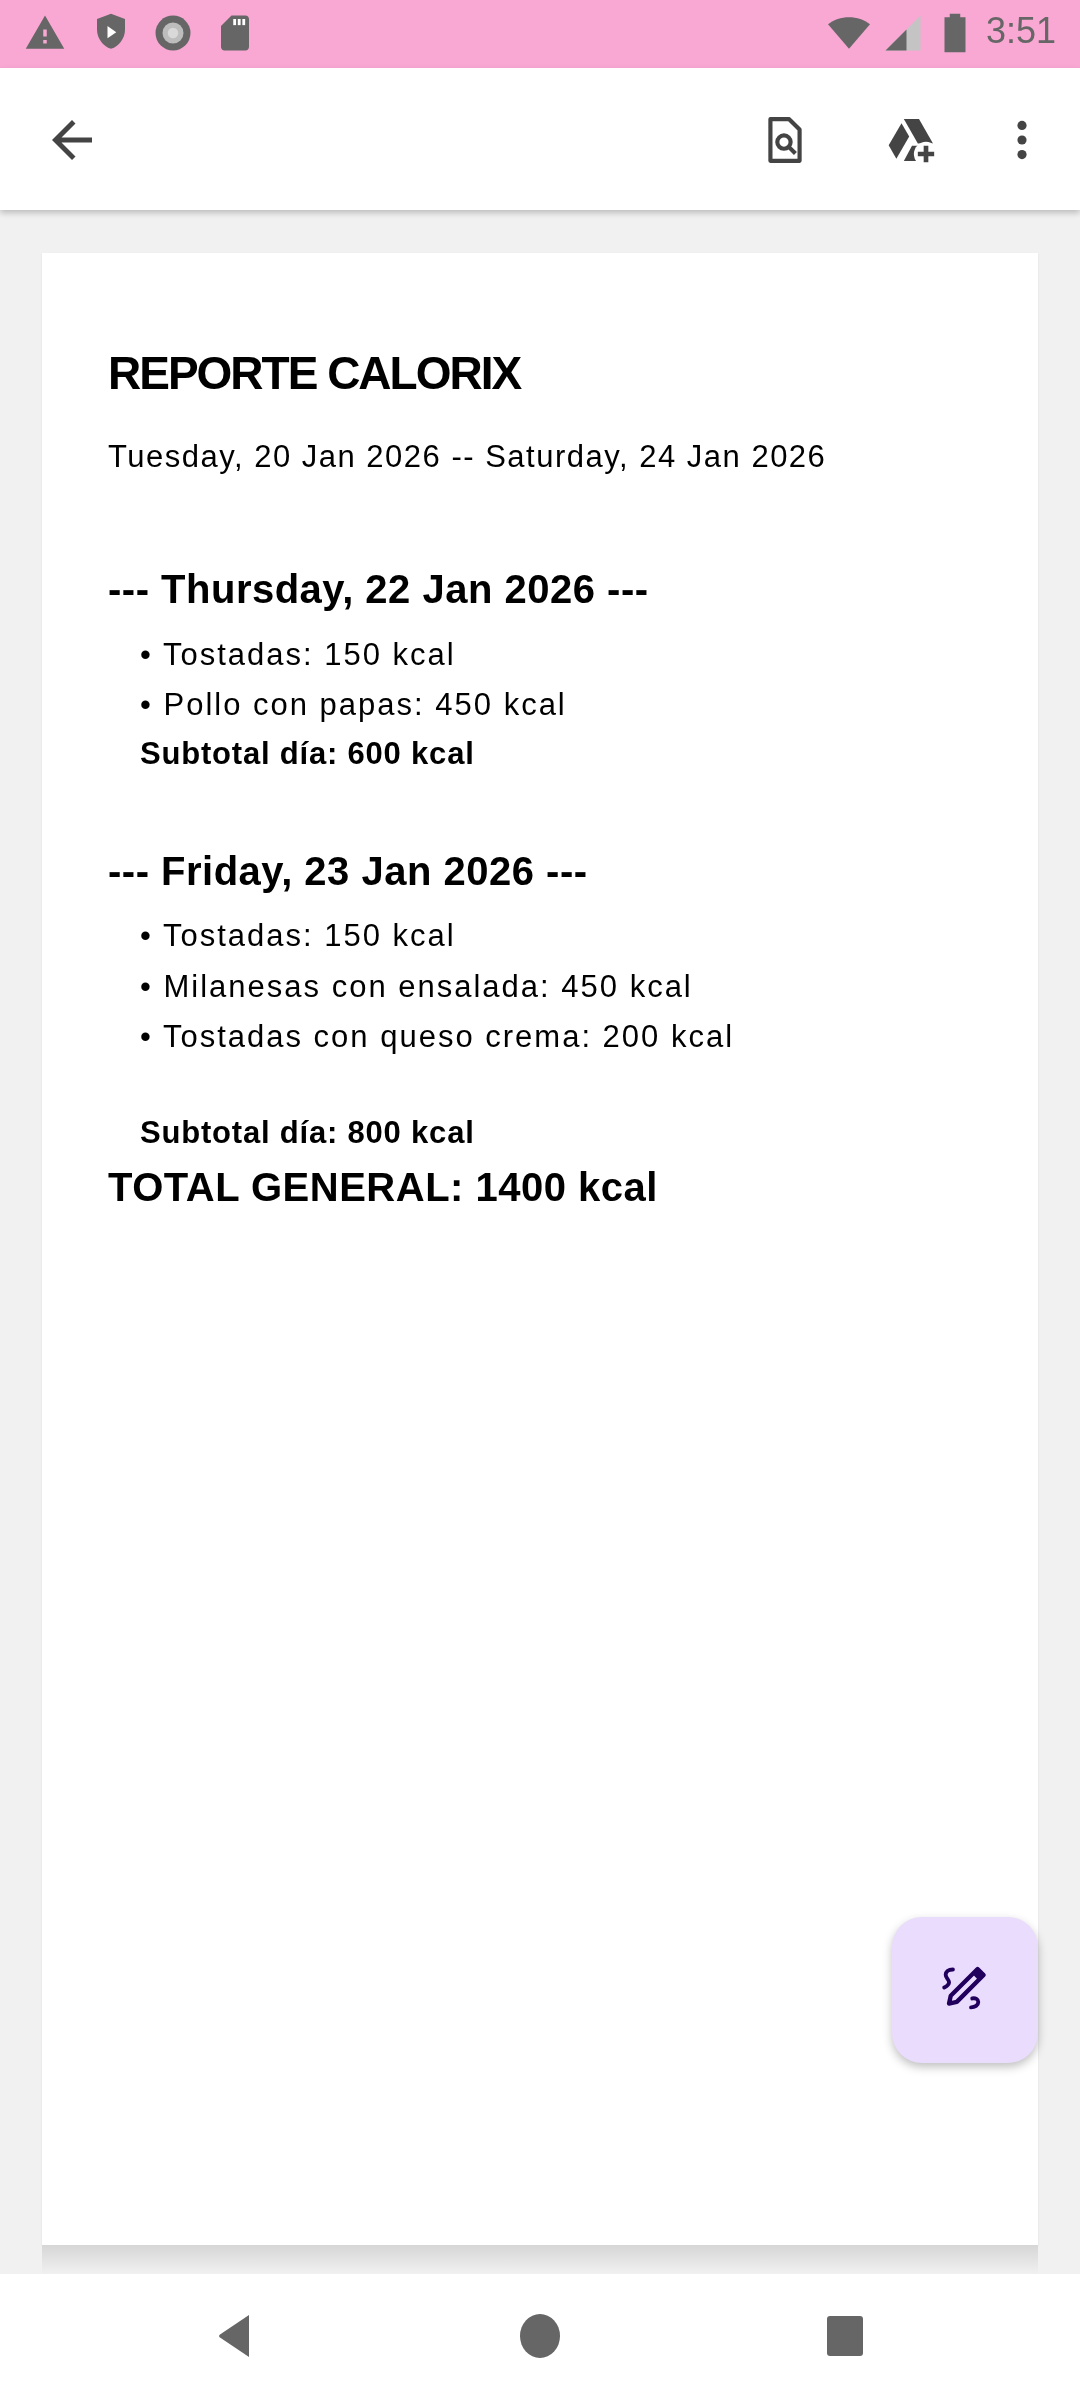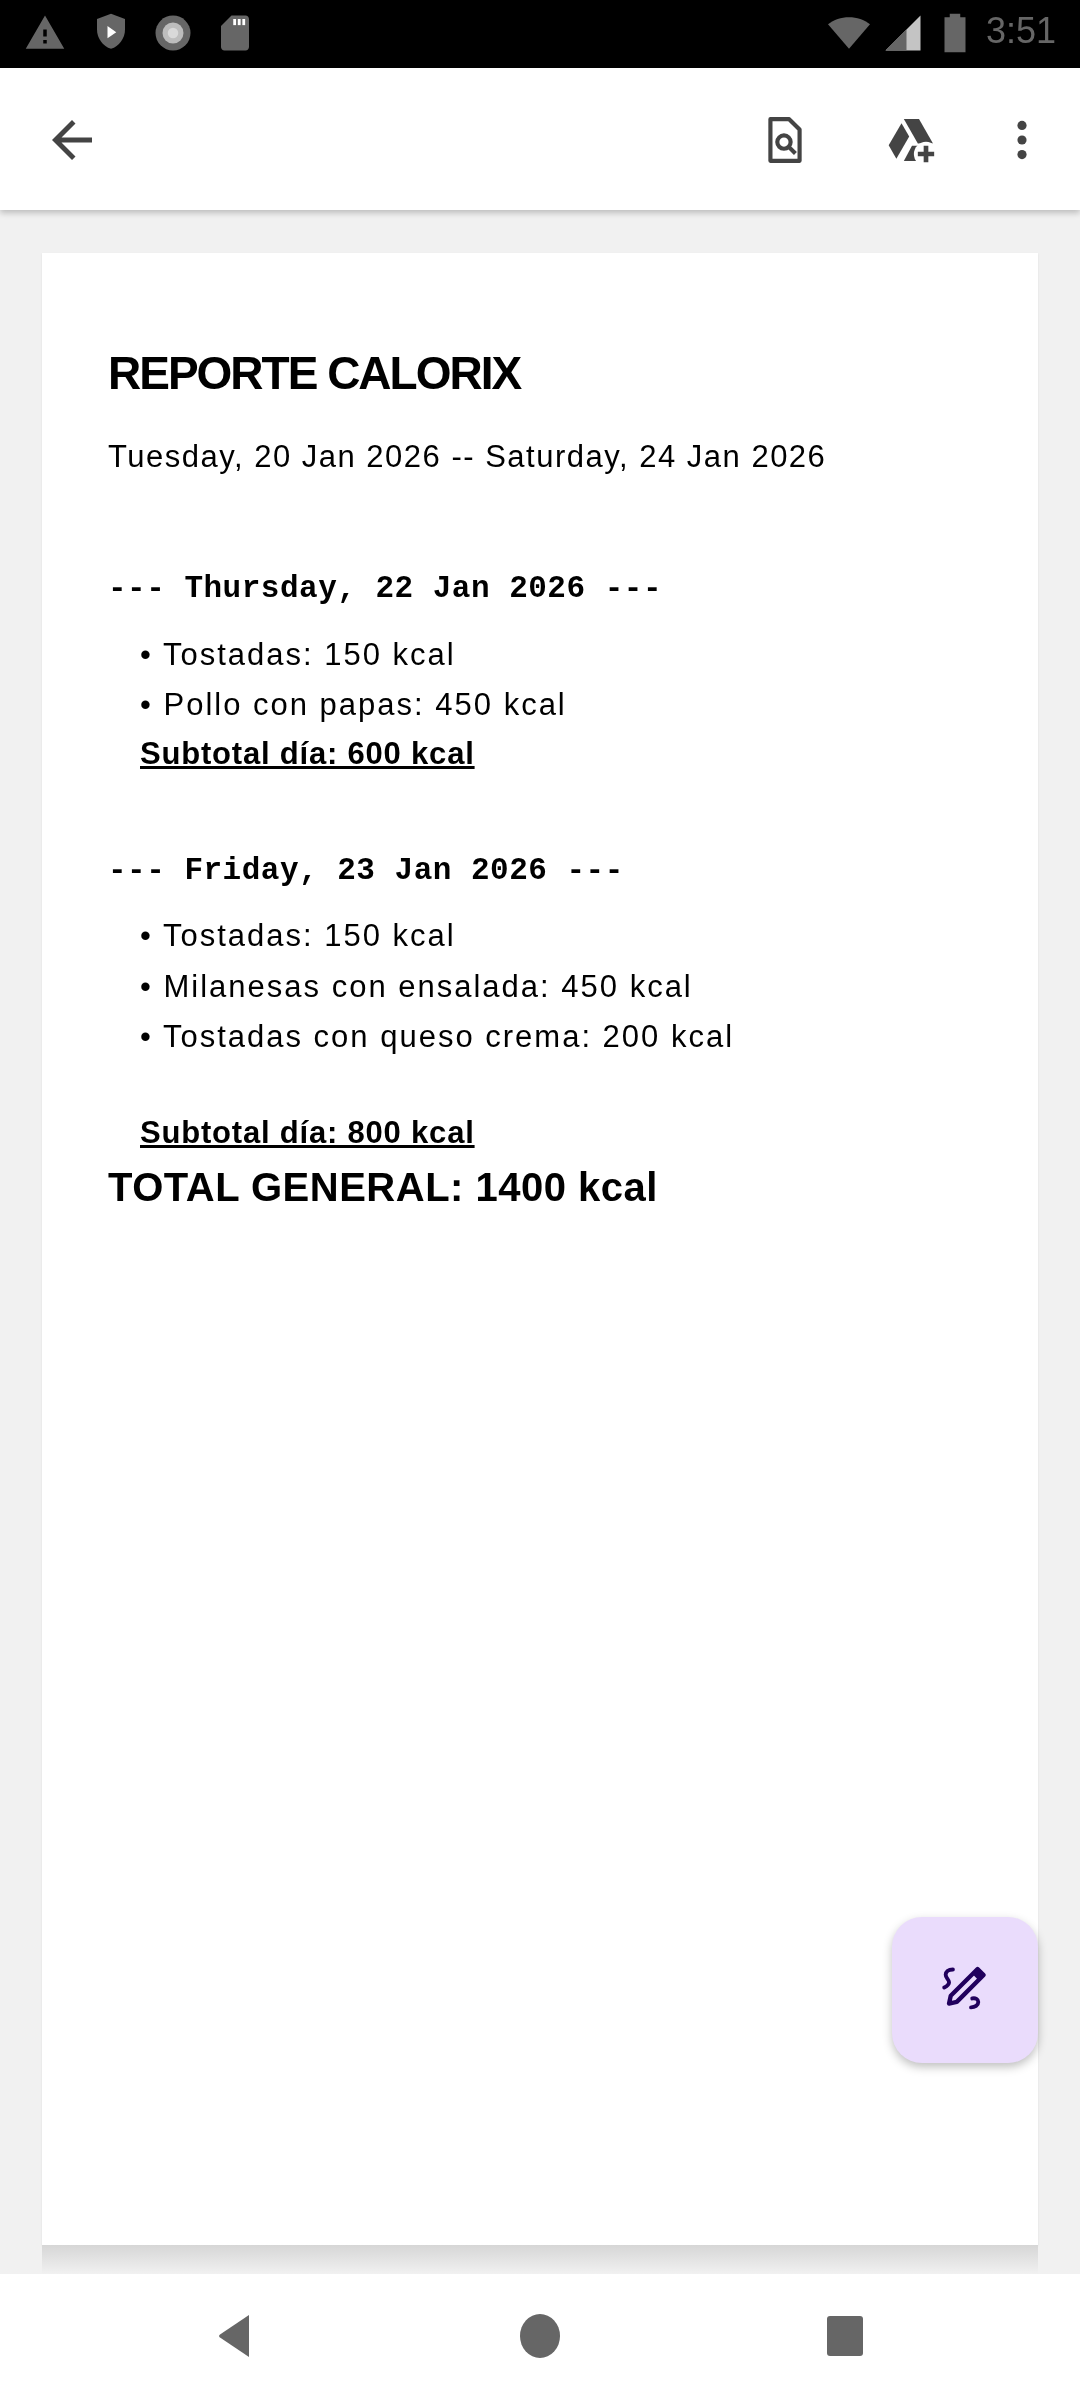--- a/index.html
+++ b/index.html
@@ -1,41 +1,41 @@
 <!DOCTYPE html>
 <html><head>
 <meta charset="utf-8">
 <style>
   * { box-sizing: border-box; margin: 0; padding: 0; }
   html, body { width: 1080px; height: 2400px; overflow: hidden; background: #f1f1f1; }
   body { position: relative; font-family: "Liberation Sans", sans-serif; }
 
   
-  .statusbar { position: absolute; left: 0; top: 0; width: 1080px; height: 68px; background: #000000; }
+  .statusbar { position: absolute; left: 0; top: 0; width: 1080px; height: 68px; background: #f9a8d4; }
   .sb-icon { position: absolute; top: 12px; width: 42px; height: 42px; }
   .sb-time { position: absolute; right: 24px; top: 10px; font-size: 36px; color: #666666; line-height: 42px; }
 
   
   .appbar { position: absolute; left: 0; top: 68px; width: 1080px; height: 142px; background: #ffffff;
             box-shadow: 0 3px 6px rgba(0,0,0,0.22); z-index: 2; }
   .ab-back { position: absolute; left: 42px; top: 42px; width: 60px; height: 60px; }
   .ab-title { position: absolute; left: 156px; top: 38px; font-size: 46px; color: #202020; line-height: 64px; letter-spacing: -0.5px; }
   .ab-btn { position: absolute; top: 40px; width: 64px; height: 64px; display: flex; align-items: center; justify-content: center; }
 
   
   .page { position: absolute; left: 42px; top: 253px; width: 996px; height: 1992px; background: #ffffff;
           box-shadow: 0 1px 2px rgba(0,0,0,0.08); padding-left: 44px; }
   .page-shadow { position: absolute; left: 42px; top: 2245px; width: 996px; height: 29px;
                  background: linear-gradient(#d6d6d6, #f1f1f1); }
   .doc { position: absolute; left: 66px; top: 0; width: 900px; color: #000000; }
   .doc-title { position: absolute; top: 92px; font-size: 46px; font-weight: bold; letter-spacing: -2px; line-height: 56px; white-space: nowrap; }
   .doc-range { position: absolute; top: 184px; font-size: 31px; letter-spacing: 1.5px; line-height: 40px; white-space: nowrap; }
-  .day-head { position: absolute; font-size: 31px; font-weight: bold; letter-spacing: 0.5px; line-height: 40px; white-space: nowrap; font-family: Liberation Mono, monospace; }
+  .day-head { position: absolute; font-size: 40px; font-weight: bold; letter-spacing: 0.5px; line-height: 40px; white-space: nowrap; }
   .item { position: absolute; left: 32px; font-size: 31px; letter-spacing: 2px; line-height: 40px; white-space: nowrap; text-align: center; }
-  .subtotal { position: absolute; left: 32px; font-size: 31px; font-weight: bold; letter-spacing: 0.8px; line-height: 40px; white-space: nowrap; text-decoration: underline; }
+  .subtotal { position: absolute; left: 32px; font-size: 31px; font-weight: bold; letter-spacing: 0.8px; line-height: 40px; white-space: nowrap; }
   .total { position: absolute; top: 909px; font-size: 40px; font-weight: bold; letter-spacing: 0.5px; line-height: 50px; white-space: nowrap; }
 
   
   .fab { position: absolute; left: 892px; top: 1917px; width: 146px; height: 146px; border-radius: 30px;
          background: #eadcfc; box-shadow: 0 4px 10px rgba(0,0,0,0.25); display: flex; align-items: center; justify-content: center; }
 
   
   .navbar { position: absolute; left: 0; top: 2274px; width: 1080px; height: 126px; background: #ffffff; }
   .nav-btn { position: absolute; top: 30px; width: 64px; height: 64px; display: flex; align-items: center; justify-content: center; }
 </style>

